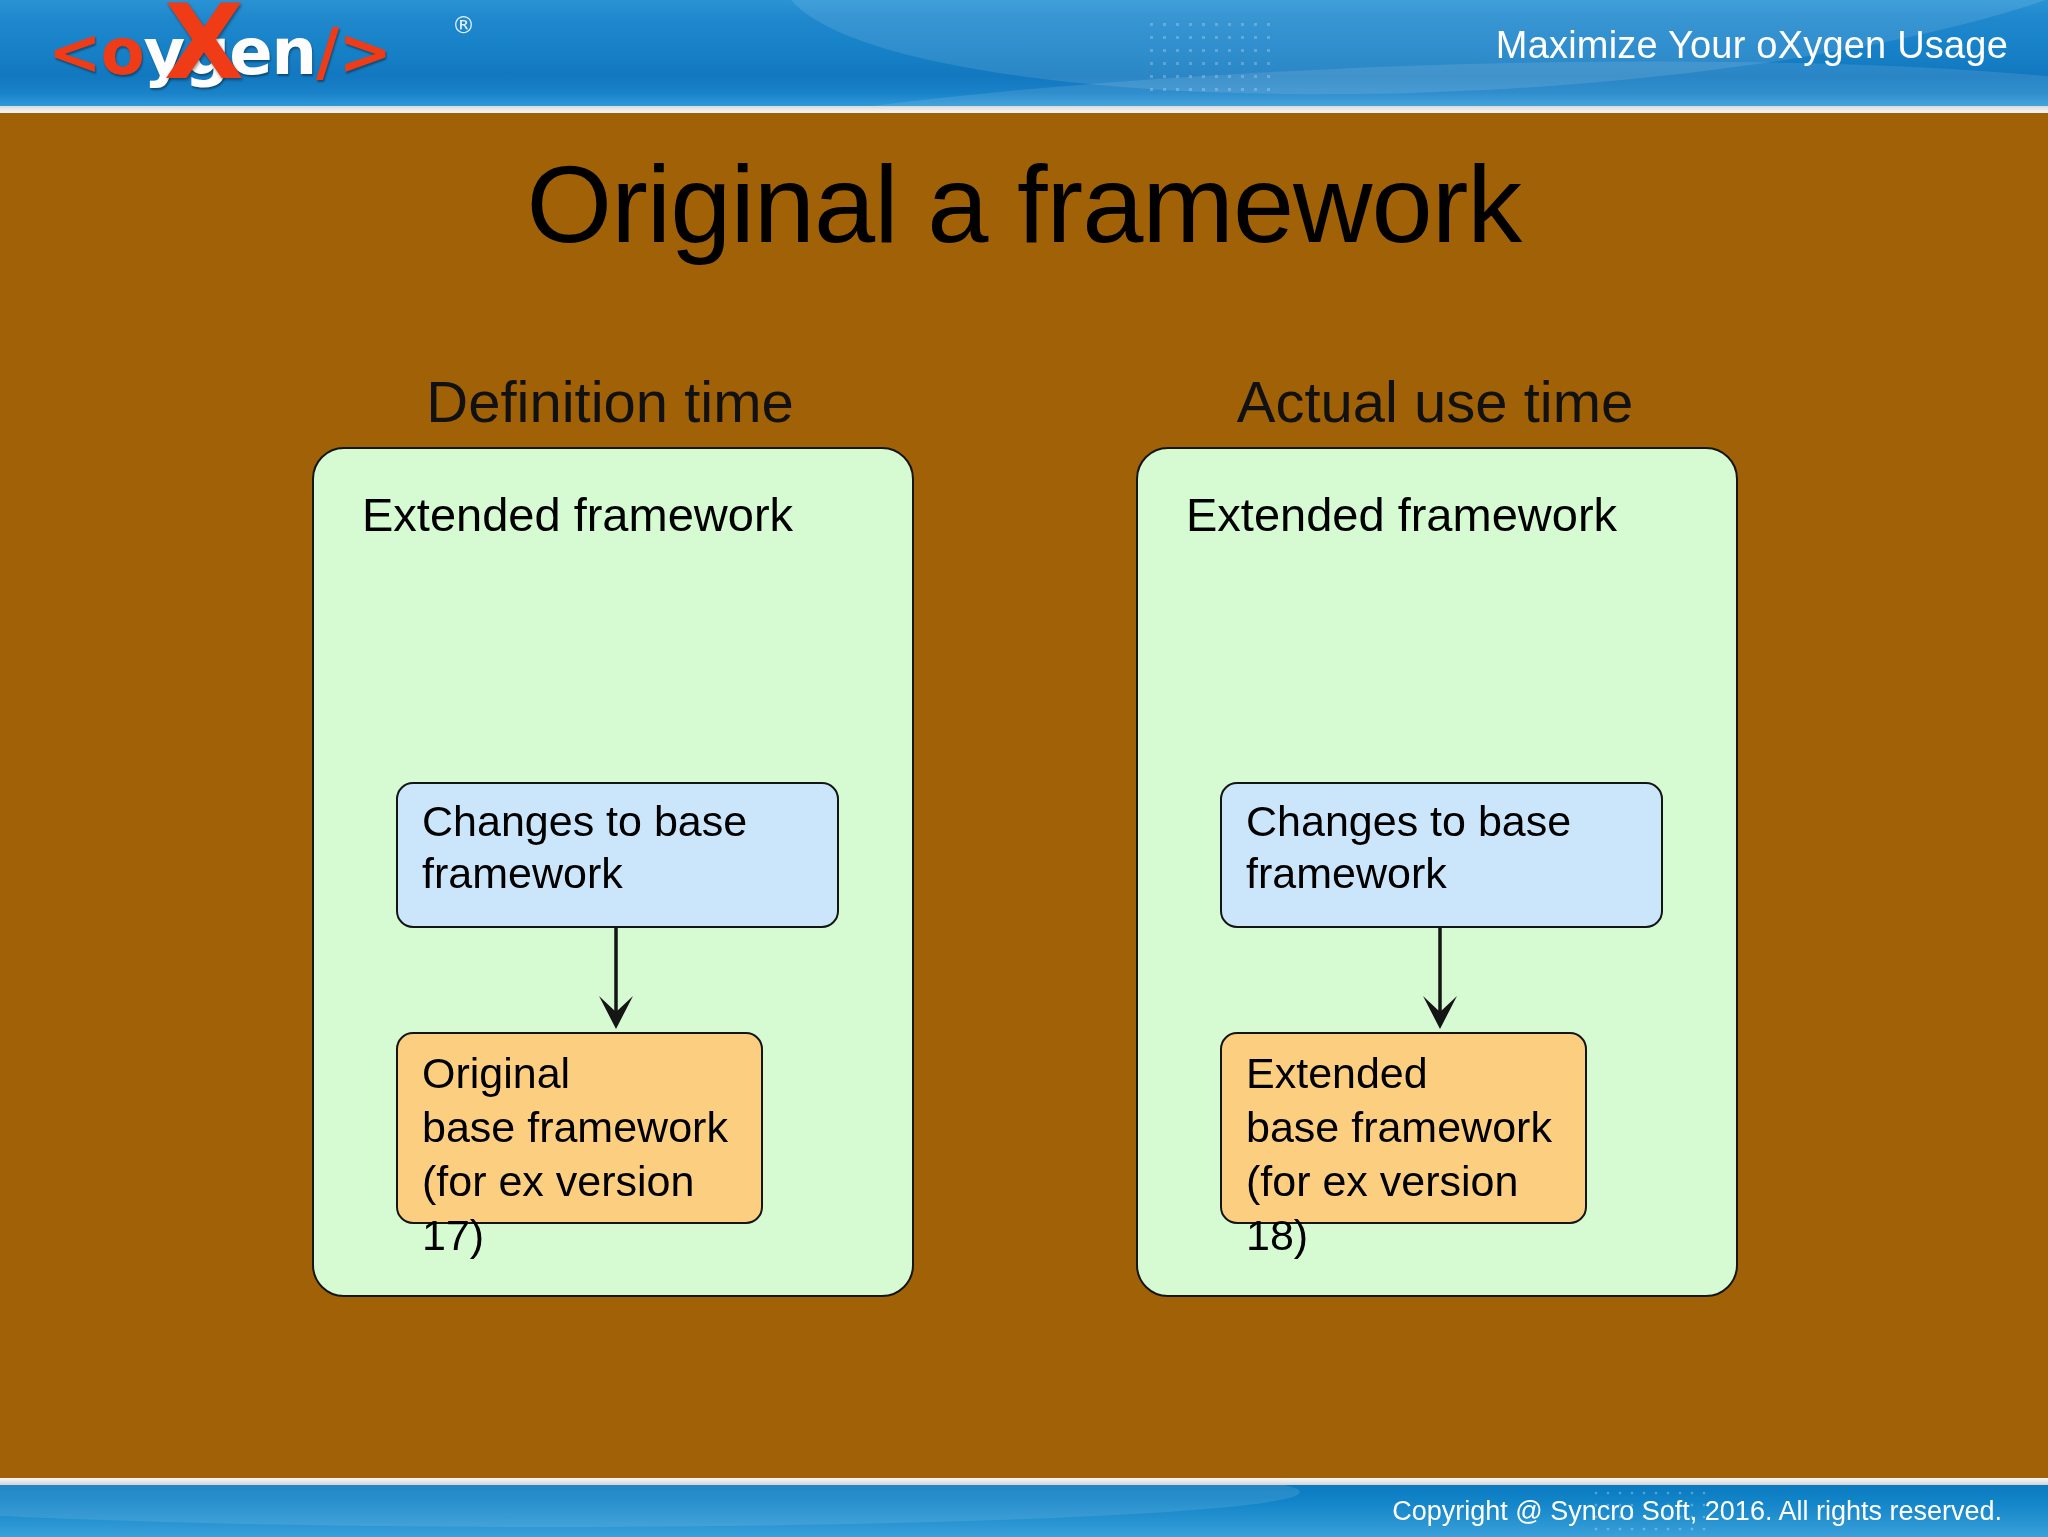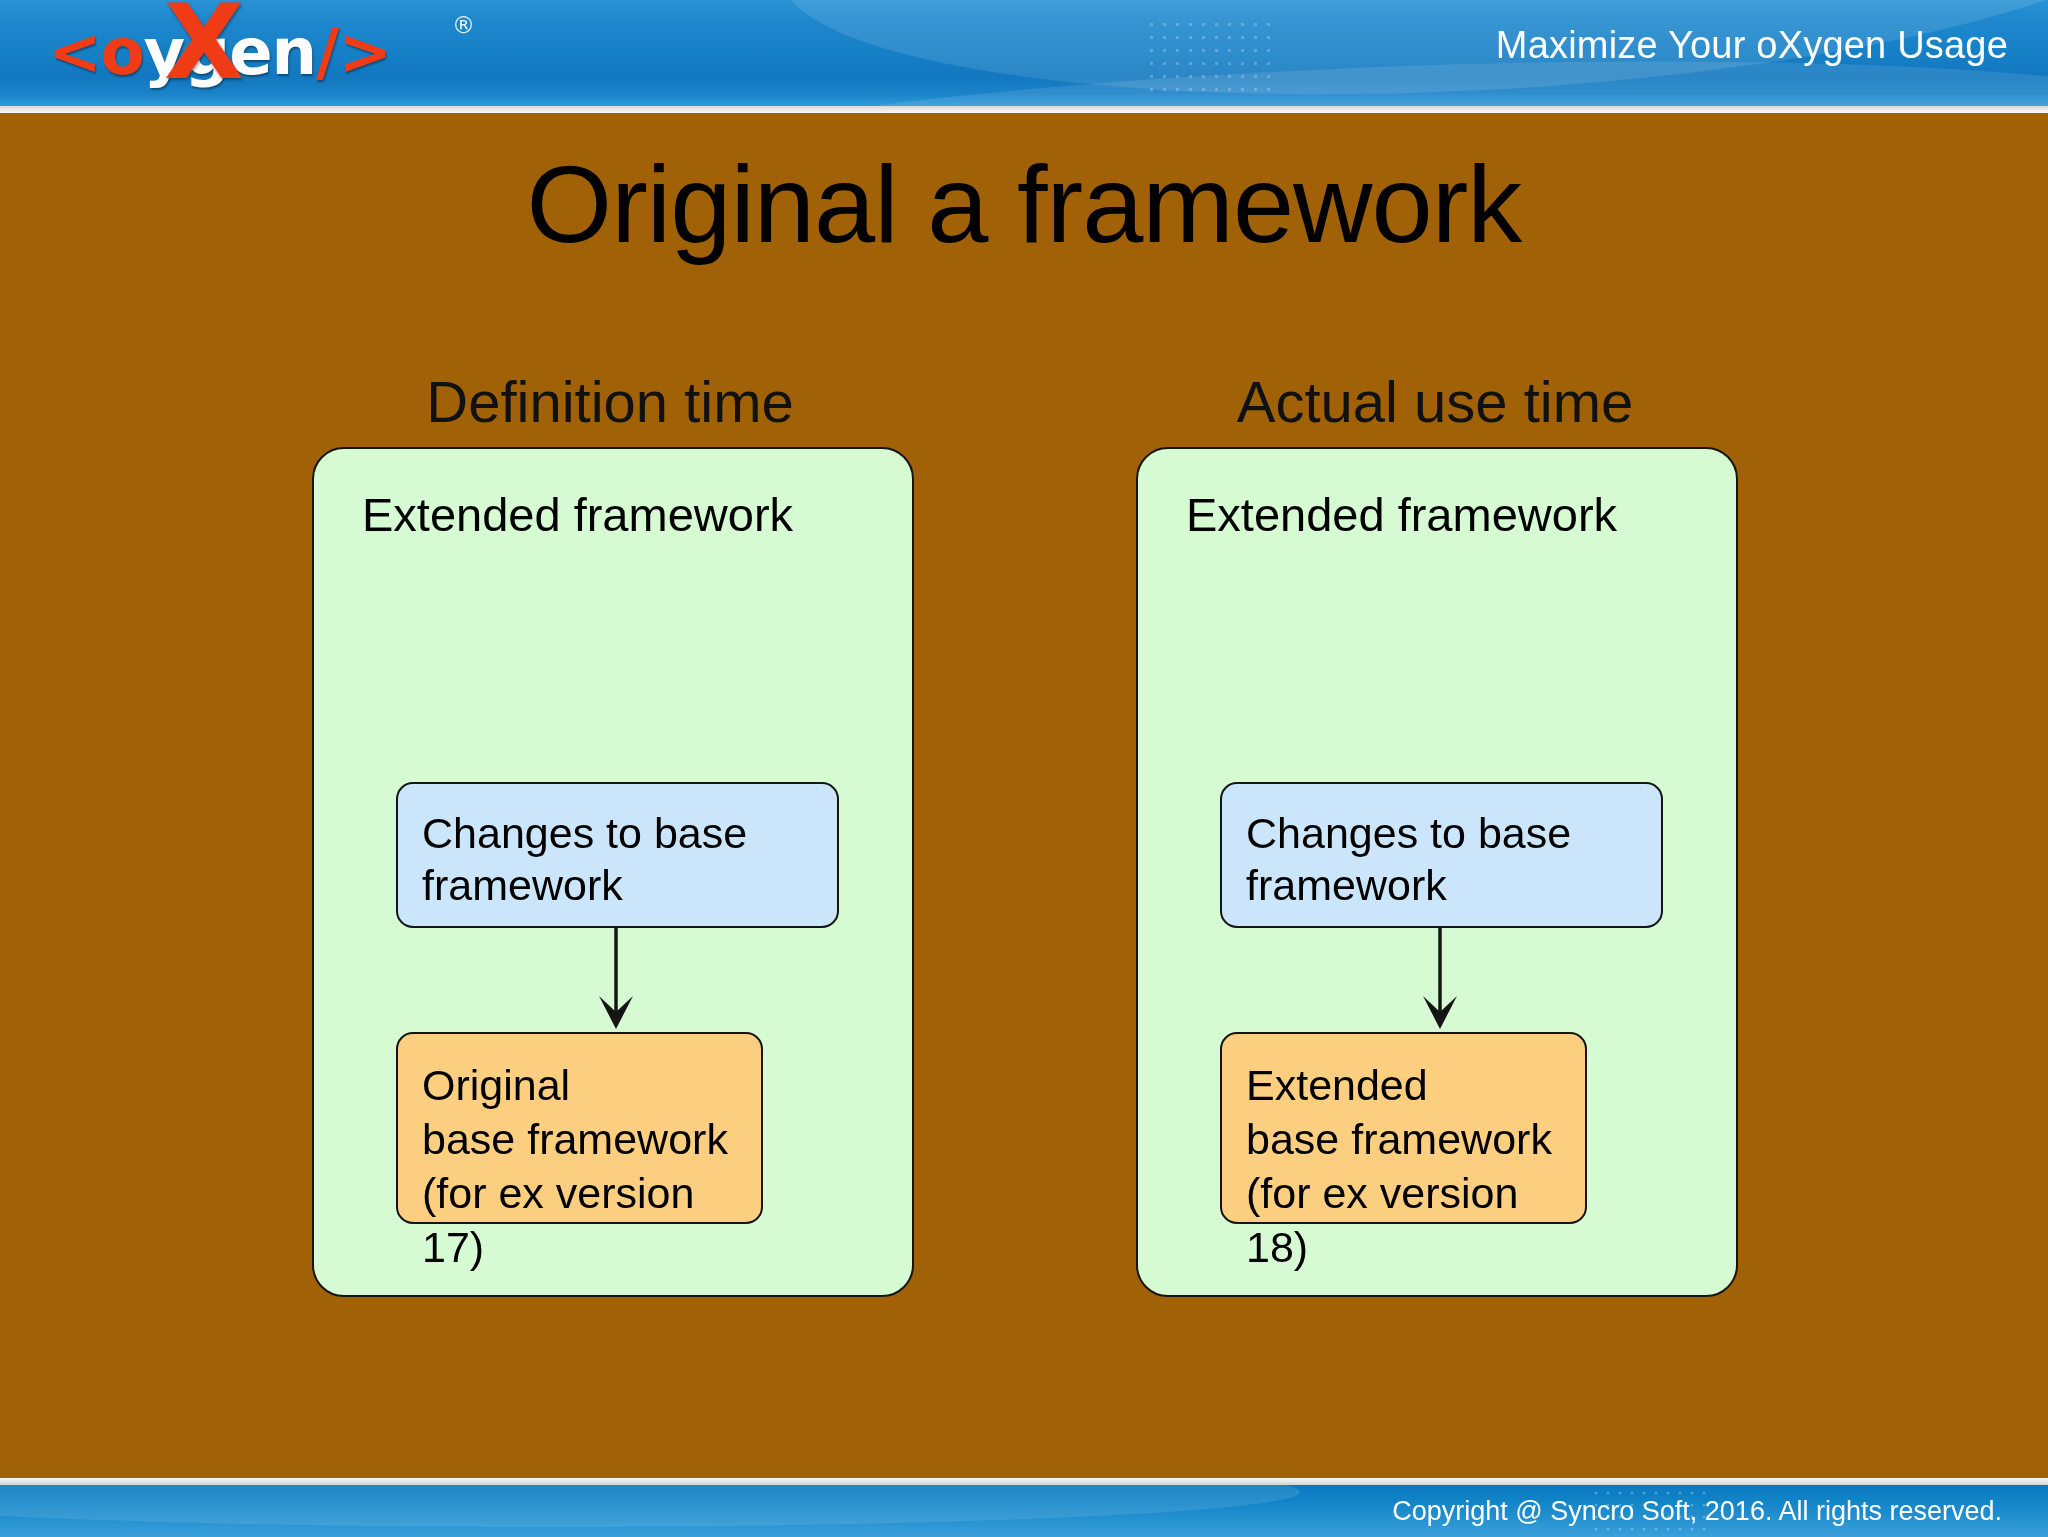--- a/index.html
+++ b/index.html
@@ -185,21 +185,20 @@
     background: #fbce80;
   }
   .box-text {
     position: absolute;
     left: 24px;
     top: 11px;
     right: 10px;
     font-size: 43px;
     line-height: 52px;
     color: #000000;
-    margin-top: 12px;
   }
   .orange-box .box-text {
     top: 12px;
     line-height: 54px;
   }
 
   
   .connector {
     position: absolute;
     left: 299px;

